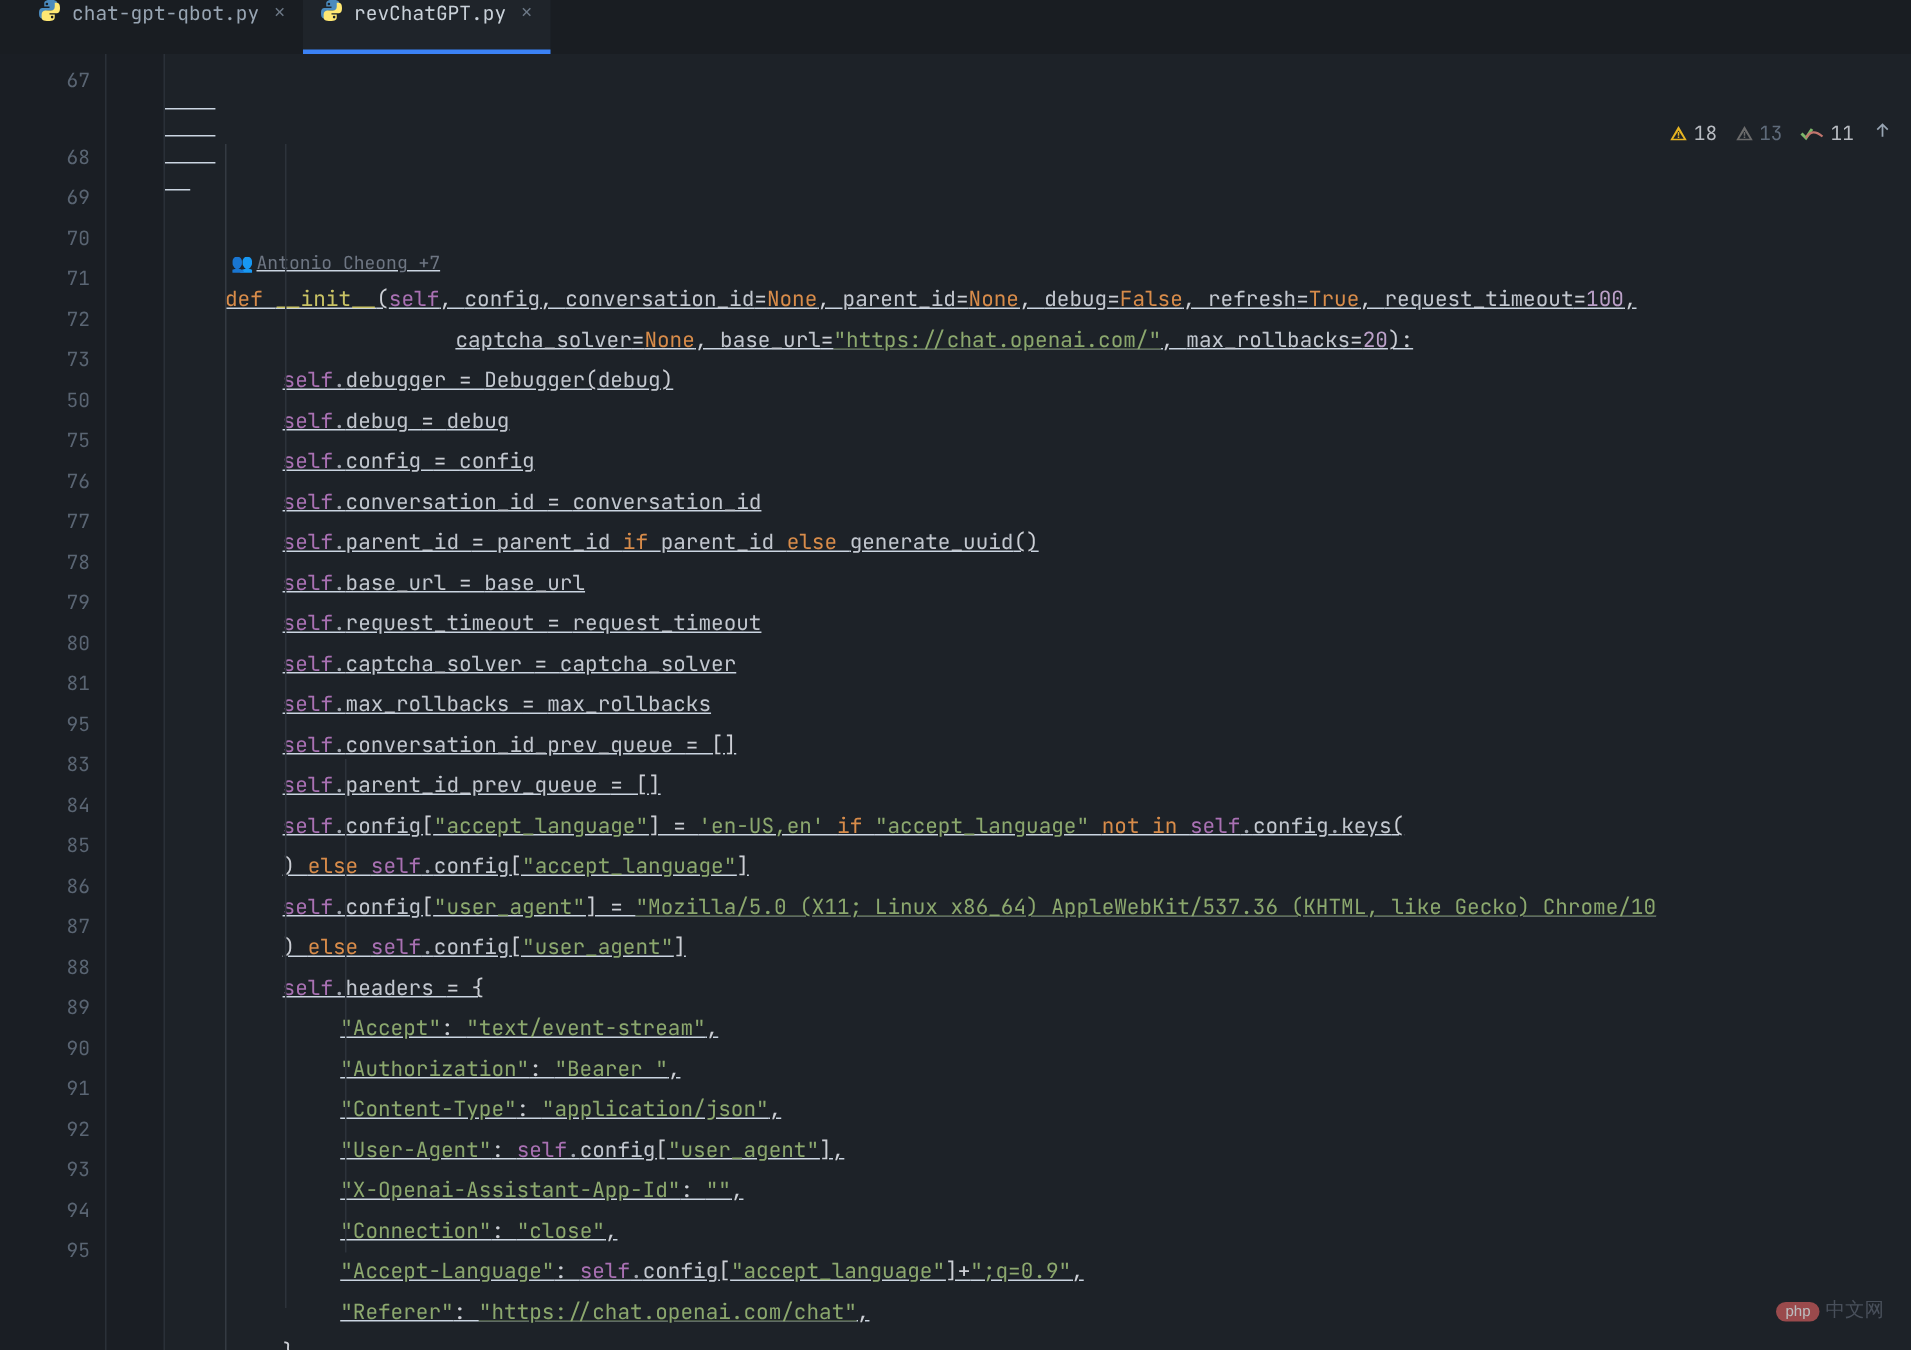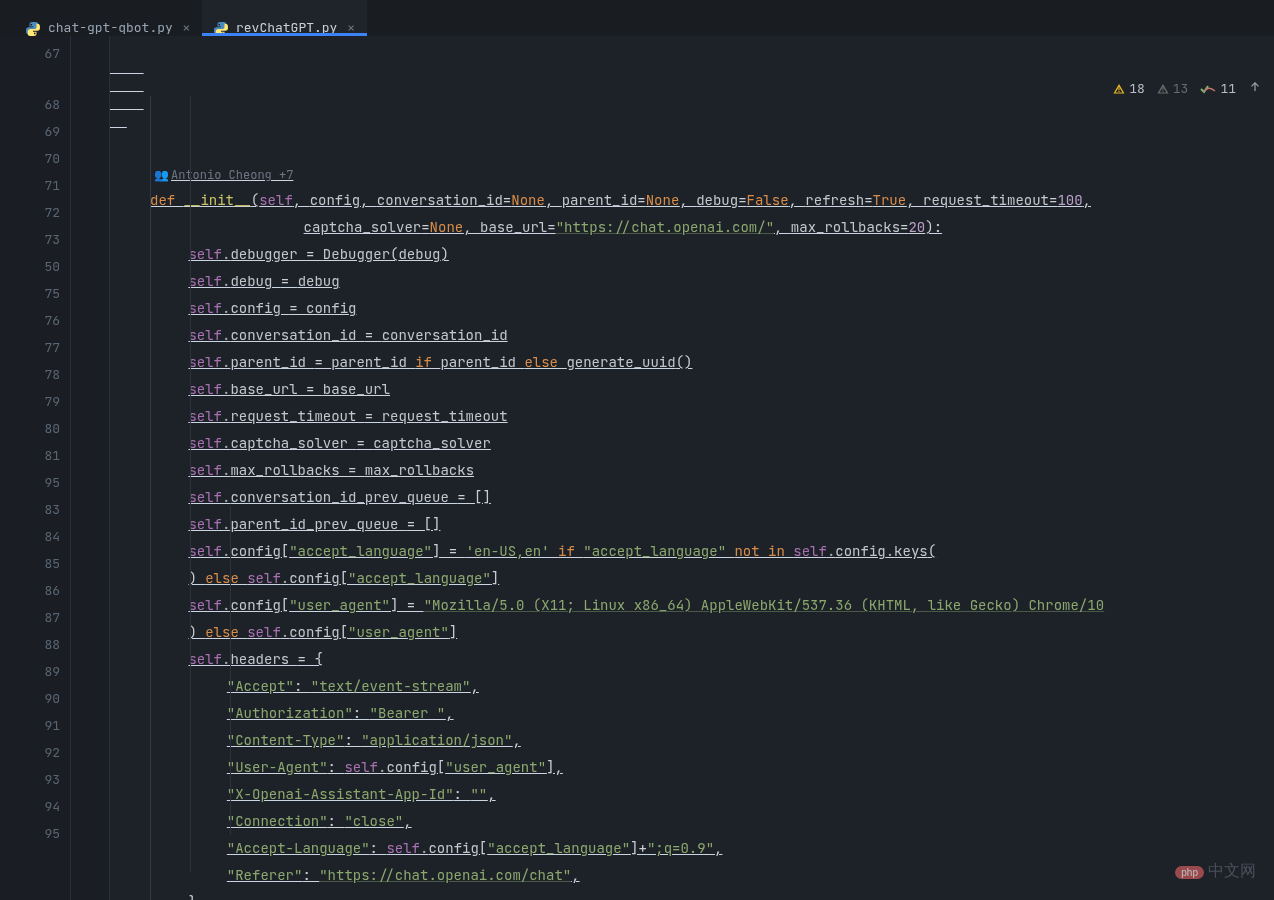--- a/index.html
+++ b/index.html
@@ -24,21 +24,21 @@
     --warn:#e6b422;
     --warn-dim:#6b6b6b;
     --err:#c2756d;
     --ok:#7cb86a;
     --auth:#6e7683;
   }
   html,body{margin:0;padding:0;background:var(--bg);height:100%;width:100%;overflow:hidden;}
   body{font-family:"JetBrains Mono","Consolas","Menlo",monospace;font-size:14px;color:var(--text);}
   .tabs{display:flex;align-items:center;background:var(--bg-dark);height:36px;border-bottom:1px solid #14171c;}
   .logo-pad{width:14px;}
-  .tab{display:flex;align-items:flex-end;padding:0 12px;height:36px;color:#98a5b3;position:relative;cursor:default;}
+  .tab{display:flex;align-items:flex-start;padding:0 12px;height:36px;color:#98a5b3;position:relative;cursor:default;}
   .tab.active{background:var(--tab-active);color:#c9d1d9;}
   .tab.active::after{content:"";position:absolute;left:0;right:0;bottom:0;height:3px;background:var(--tab-underline);}
   .py-icon{width:14px;height:14px;margin-right:8px;}
   .tab-label{font-size:13px;}
   .close-x{margin-left:10px;color:#6b7785;font-size:12px;}
 
   .editor{display:flex;position:absolute;top:36px;bottom:0;left:0;right:0;background:var(--bg);}
   .gutter{width:60px;background:var(--gutter-dark);color:var(--gutter);text-align:right;padding:4px 10px 0 0;font-size:13px;user-select:none;}
   .gutter .ln{height:27px;line-height:27px;}
   .gutter .ln.first{padding-bottom:24px;}
@@ -52,21 +52,21 @@
   .guide3{position:absolute;top:470px;bottom:65px;left:120px;width:1px;background:#2d333b;}
 
   .status{position:absolute;top:44px;right:12px;display:flex;align-items:flex-start;gap:12px;font-size:13px;color:#b8bcc2;}
   .ico-tri{width:12px;height:12px;}
   .ico-up{width:14px;height:14px;}
   .status .group{display:flex;align-items:center;gap:4px;}
   .status .dim{color:var(--dim);}
   
   .watermark{position:absolute;right:18px;bottom:18px;opacity:0.7;}
   .watermark .pill{background:#cf5c5c;color:#fff;font-size:10px;padding:1px 6px;border-radius:8px;font-family:sans-serif;margin-right:4px;}
-  .watermark .wm-txt{color:#5b6370;font-size:16px;}
+  .watermark .wm-txt{color:#5b6370;font-size:13px;}
 
   
   .k{color:var(--kw);}
   .d{color:var(--def);}
   .f{color:var(--fn);}
   .s{color:var(--self);}
   .n{color:var(--none);}
   .num{color:var(--num);}
   .str{color:var(--str);}
   .str-u{color:var(--str);text-decoration:underline;text-decoration-color:#4b5a46;}

